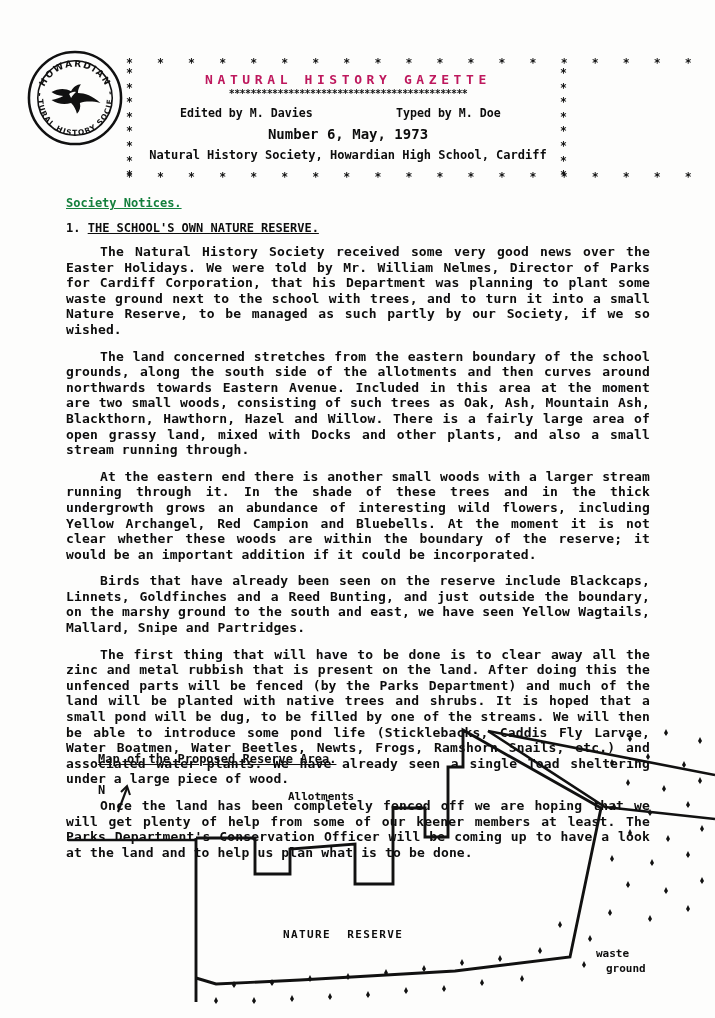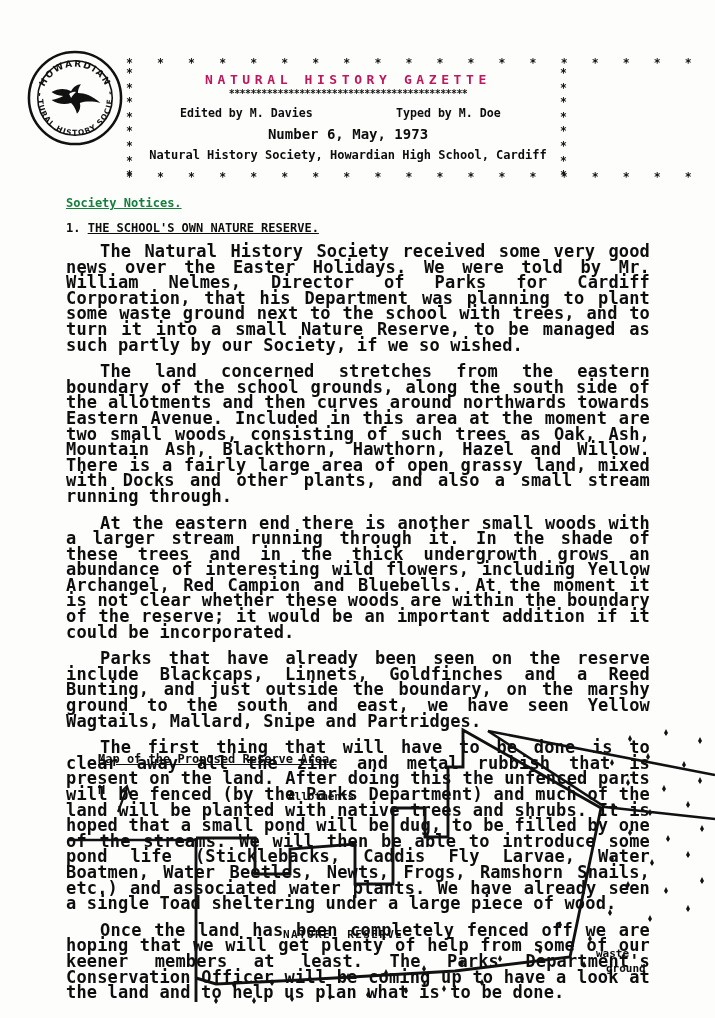--- a/index.html
+++ b/index.html
@@ -134,21 +134,21 @@
   }
   .sec-head .u { text-decoration: underline; }
   .sub-head {
     font-size: 12px;
     font-weight: bold;
     color: #0d0d0d;
     margin: 0 0 9px 0;
   }
   .sub-head .u { text-decoration: underline; }
   p.para {
-    font-size: 17px;
+    font-size: 13px;
     font-weight: bold;
     line-height: 15.6px;
     color: #0d0d0d;
     margin: 0 0 11px 0;
     text-align: justify;
     text-indent: 34px;
     letter-spacing: 0.15px;
   }
   #map-head {
     position: absolute;
@@ -247,21 +247,21 @@
     <div class="sec-head">
       <span class="u">Society Notices.</span>
     </div>
     <div class="sub-head">
       <span>1.</span>
       <span class="u">THE SCHOOL'S OWN NATURE RESERVE.</span>
     </div>
     <p class="para">The Natural History Society received some very good news over the Easter Holidays. We were told by Mr. William Nelmes, Director of Parks for Cardiff Corporation, that his Department was planning to plant some waste ground next to the school with trees, and to turn it into a small Nature Reserve, to be managed as such partly by our Society, if we so wished.</p>
     <p class="para">The land concerned stretches from the eastern boundary of the school grounds, along the south side of the allotments and then curves around northwards towards Eastern Avenue. Included in this area at the moment are two small woods, consisting of such trees as Oak, Ash, Mountain Ash, Blackthorn, Hawthorn, Hazel and Willow. There is a fairly large area of open grassy land, mixed with Docks and other plants, and also a small stream running through.</p>
     <p class="para">At the eastern end there is another small woods with a larger stream running through it. In the shade of these trees and in the thick undergrowth grows an abundance of interesting wild flowers, including Yellow Archangel, Red Campion and Bluebells. At the moment it is not clear whether these woods are within the boundary of the reserve; it would be an important addition if it could be incorporated.</p>
-    <p class="para">Parks that have already been seen on the reserve include Blackcaps, Linnets, Goldfinches and a Reed Bunting, and just outside the boundary, on the marshy ground to the south and east, we have seen Yellow Wagtails, Mallard, Snipe and Partridges.</p>
+    <p class="para">Birds that have already been seen on the reserve include Blackcaps, Linnets, Goldfinches and a Reed Bunting, and just outside the boundary, on the marshy ground to the south and east, we have seen Yellow Wagtails, Mallard, Snipe and Partridges.</p>
     <p class="para">The first thing that will have to be done is to clear away all the zinc and metal rubbish that is present on the land. After doing this the unfenced parts will be fenced (by the Parks Department) and much of the land will be planted with native trees and shrubs. It is hoped that a small pond will be dug, to be filled by one of the streams. We will then be able to introduce some pond life (Sticklebacks, Caddis Fly Larvae, Water Boatmen, Water Beetles, Newts, Frogs, Ramshorn Snails, etc.) and associated water plants. We have already seen a single Toad sheltering under a large piece of wood.</p>
     <p class="para">Once the land has been completely fenced off we are hoping that we will get plenty of help from some of our keener members at least. The Parks Department's Conservation Officer will be coming up to have a look at the land and to help us plan what is to be done.</p>
   </div>
 
   <div id="map-head">Map of the Proposed Reserve Area.</div>
 
   <div id="map">
     <svg viewBox="0 0 715 306" width="715" height="306">
       <g fill="none" stroke="#111" stroke-width="2.6" stroke-linejoin="miter" stroke-linecap="butt">
 

